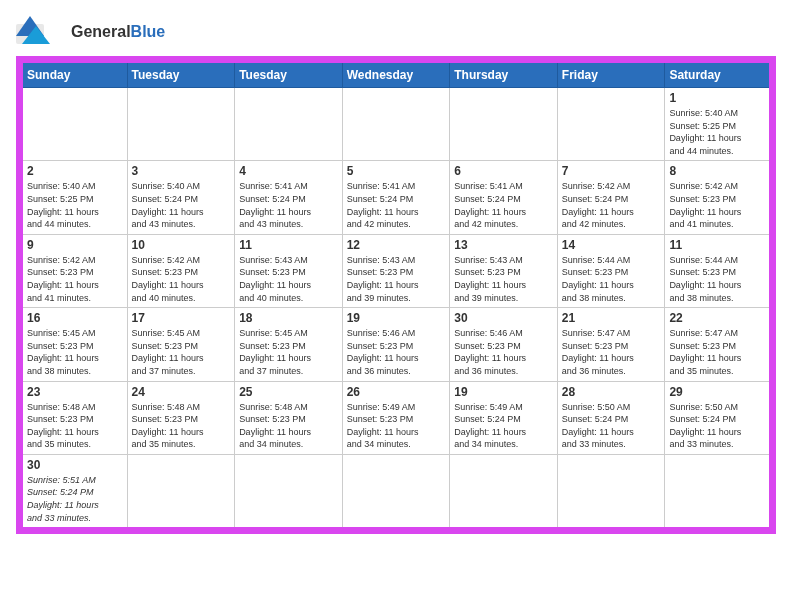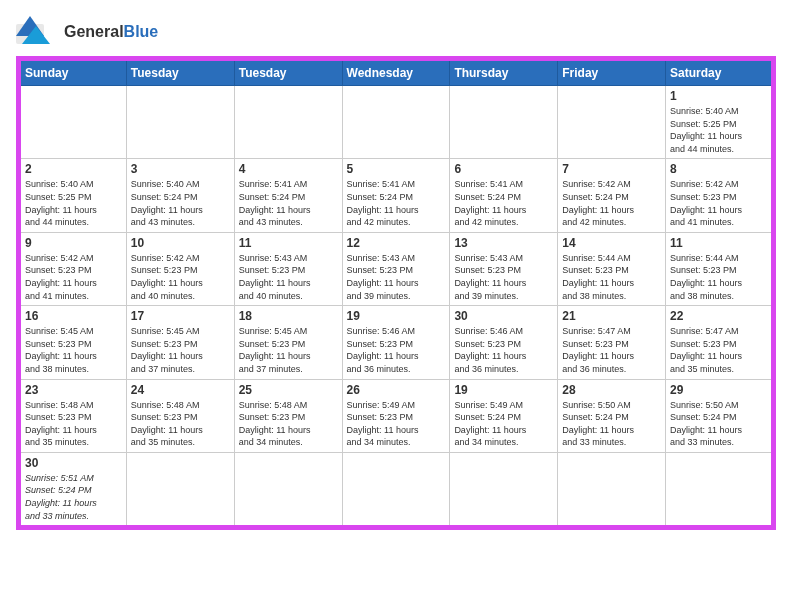--- a/index.html
+++ b/index.html
@@ -29,21 +29,21 @@
       font-weight: bold;
       color: #333;
     }
     .subtitle {
       font-size: 14px;
       color: #333;
     }
     .calendar {
       width: 100%;
       border-collapse: collapse;
-      border: 5px solid #d946ef;
+      border: 7px solid #d946ef;
     }
     .calendar th {
       background: #2a6ebb;
       color: #fff;
       font-size: 12px;
       font-weight: bold;
       padding: 5px 4px;
       text-align: left;
       border: 1px solid #1e5a9e;
     }
@@ -71,21 +71,21 @@
     .empty-cell {
       background: #f5f5f5;
     }
   </style>
 </head>
 <body>
 
 <div>
   <div class="header-section">
     <div class="logo-area">
-      <div style="display:flex;align-items:center;gap:4px;">
+      <div style="display:flex;align-items:center;gap:11px;">
         <svg width="44" height="32" viewBox="0 0 44 32">
           <rect x="0" y="8" width="28" height="20" rx="2" fill="#e8e8e8"></rect>
           <polygon points="14,0 28,20 0,20" fill="#2a6ebb"></polygon>
           <polygon points="20,10 34,28 6,28" fill="#1a9cd8"></polygon>
         </svg>
         <div>
           <span style="color:#333;font-size:16px;font-weight:bold;">General</span><span style="color:#2a6ebb;font-size:16px;font-weight:bold;">Blue</span>
         </div>
       </div>
     </div>

